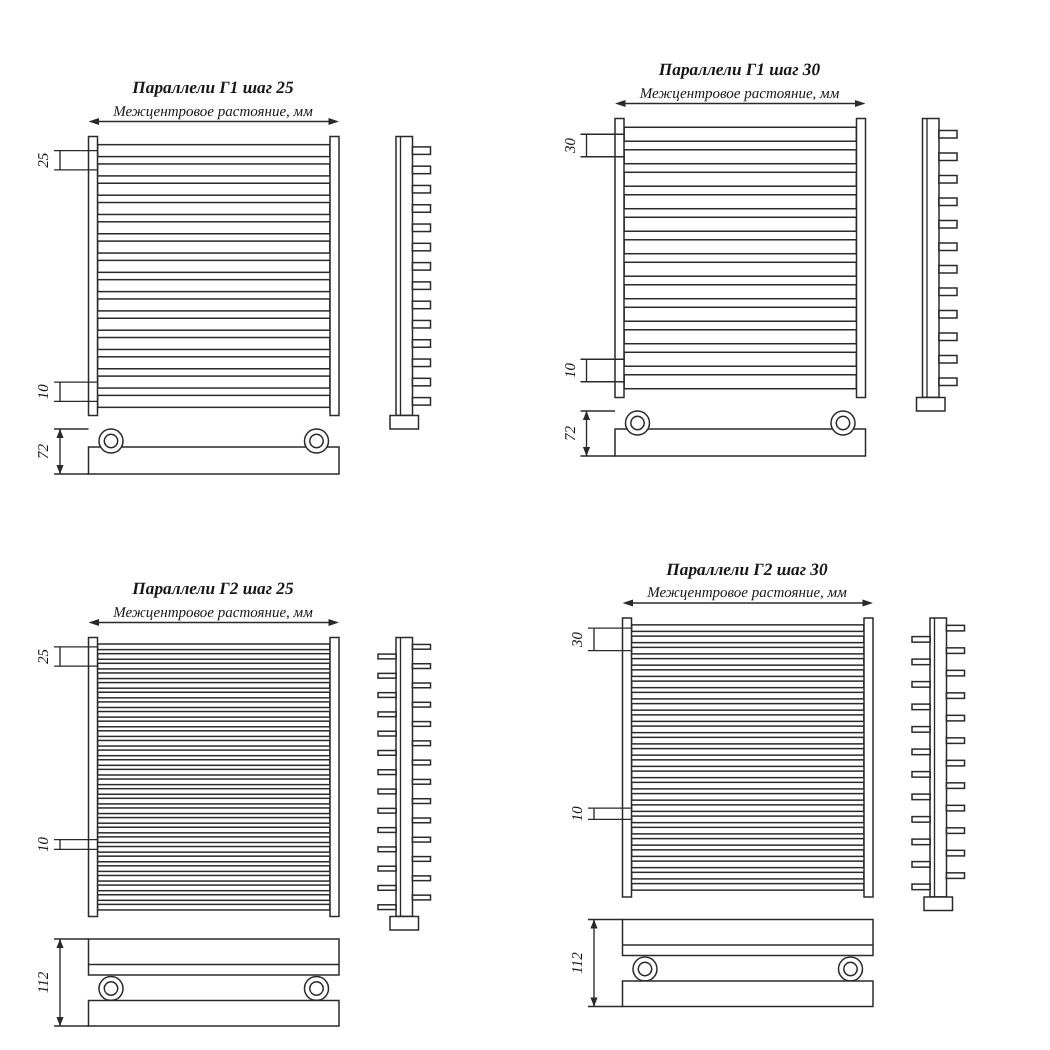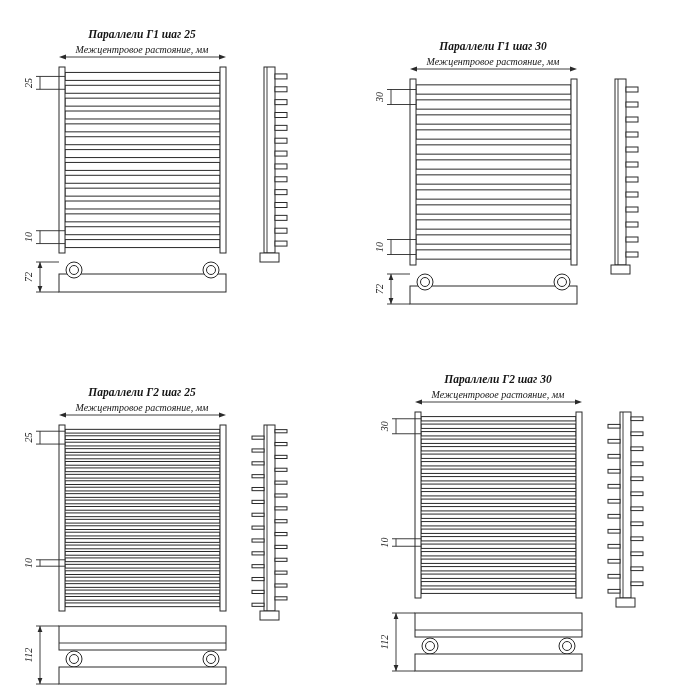--- a/index.html
+++ b/index.html
@@ -11,21 +11,21 @@
   .title{font-size:11.5px;font-weight:700;text-anchor:middle}
   .subtitle{font-size:10px;text-anchor:middle}
   .dim{font-size:10px;text-anchor:middle}
   .ln{fill:#ffffff;stroke:#2a2a2a;stroke-width:1}
   .st{stroke:#2a2a2a;stroke-width:0.9;fill:none}
   .ar{fill:#2a2a2a;stroke:none}
 </style>
 </head>
 <body>
 
-<section class="panel" style="left:2px;top:0">
+<section class="panel" style="left:2px;top:24px">
   <svg width="335" height="355" viewBox="0 0 335 355">
     <text class="title" x="140" y="38">Параллели Г1 шаг 25</text>
     <text class="subtitle" x="140" y="53">Межцентровое растояние, мм</text>
     <text class="dim" transform="translate(30,82.9) rotate(-90)">25</text>
     <text class="dim" transform="translate(30,237.1) rotate(-90)">10</text>
     <text class="dim" transform="translate(30,277.0) rotate(-90)">72</text>
     <g>
         <g>
           <rect x="63" y="72.44" width="155" height="7.97" class="ln"></rect>
           <rect x="63" y="85.30" width="155" height="7.97" class="ln"></rect>

